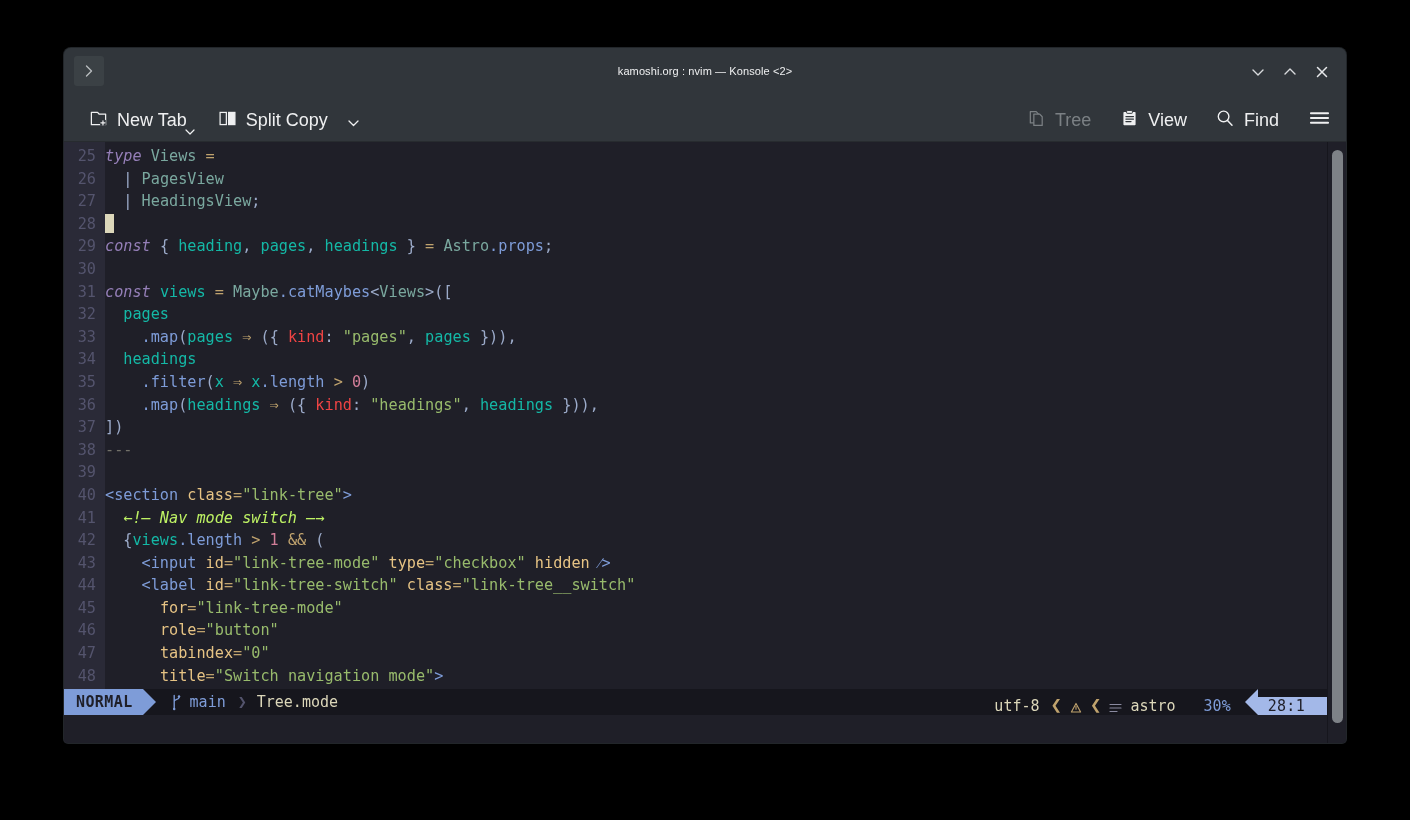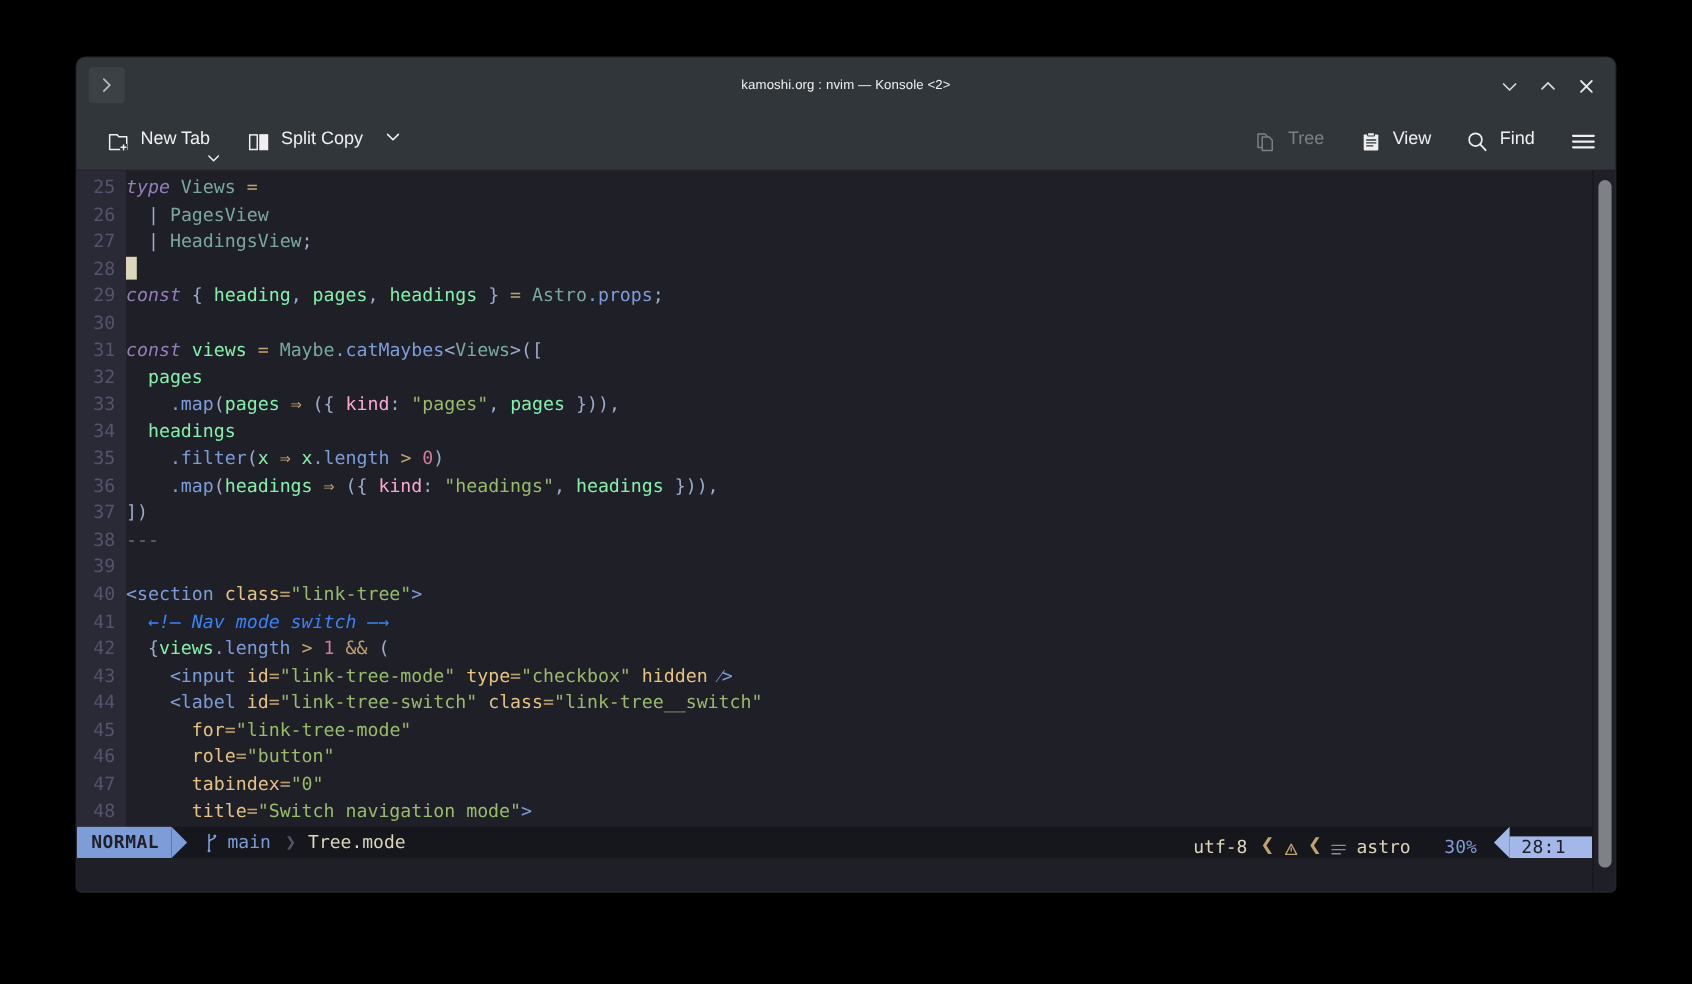--- a/index.html
+++ b/index.html
@@ -55,24 +55,24 @@
   
   #toolbar {
     position: relative;
     height: 47px;
     background: #31363b;
     display: flex; align-items: center;
     padding: 0 14px 0 16px;
     border-bottom: 1px solid #272b2f;
   }
   .tb-item {
-    display: flex; align-items: flex-start; gap: 8px;
+    display: flex; align-items: flex-end; gap: 8px;
     padding: 4px 8px;
     color: #eff0f1;
-    font-size: 15px;
+    font-size: 18px;
     white-space: nowrap;
     position: relative;
   }
   .tb-item.disabled { color: #7b8084; }
   .tb-label { line-height: 1; }
   .tb-icon { display: flex; align-items: center; justify-content: center; width: 21px; height: 21px; }
   #newtab-caret {
     position: absolute;
     right: -1px; bottom: -4px;
     width: 12px; height: 10px;
@@ -118,29 +118,29 @@
     text-align: right;
     padding-right: 9px;
     color: #54546d;
   }
   .ctext { color: #dcd7ba; }
 
   
   .t-kw      { color: #957fb8; font-style: italic; }   
   .t-type    { color: #7aa89f; }                        
   .t-fn      { color: #7e9cd8; }                        
-  .t-var     { color: #86efac; }
+  .t-var     { color: #14b8a6; }
   .t-str     { color: #98bb6c; }
   .t-num     { color: #d27e99; }
   .t-punct   { color: #9cabca; }
   .t-op      { color: #c0a36e; }
   .t-attr    { color: #e6c384; }
   .t-tag     { color: #7e9cd8; }
-  .t-comment { color: #3b82f6; font-style: italic; }
-  .t-prop    { color: #f9a8d4; }
+  .t-comment { color: #bef264; font-style: italic; }
+  .t-prop    { color: #ef4444; }
   .t-dim     { color: #727169; }
 
   .cursor {
     display: inline-block;
     width: 9.15px;
     height: 19px;
     vertical-align: -4px;
     background: #dcd7ba;
   }
 

